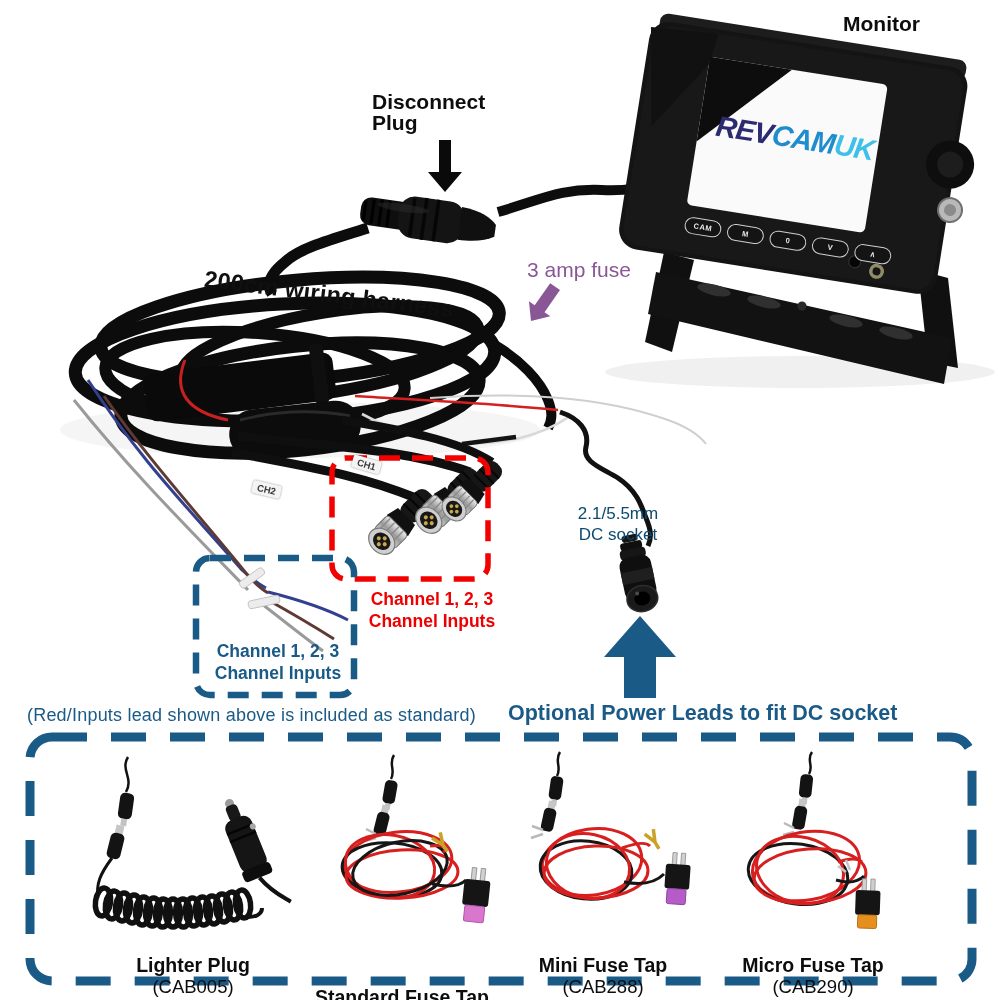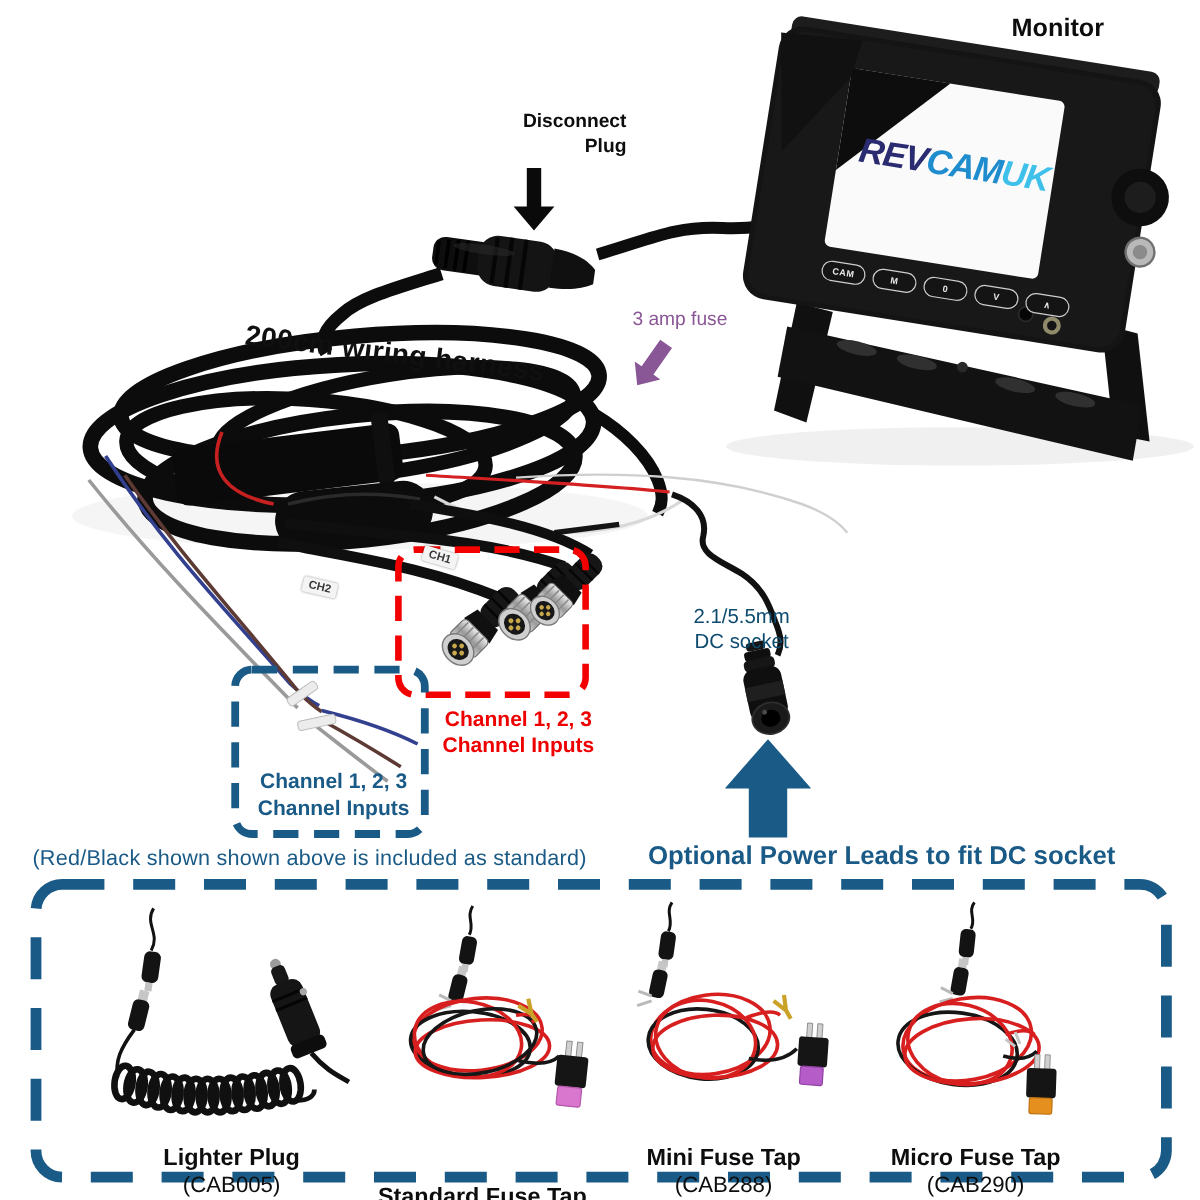--- a/index.html
+++ b/index.html
@@ -1,33 +1,33 @@
 <!DOCTYPE html>
 <html><head>
 <meta charset="utf-8">
 <style>
   html,body{margin:0;padding:0;background:#fff;}
   .canvas{position:relative;width:1000px;height:1000px;background:#ffffff;overflow:hidden;
           font-family:"Liberation Sans", sans-serif;}
   .canvas svg{position:absolute;left:0;top:0;}
   .lbl{position:absolute;white-space:nowrap;}
   .lbl-monitor{left:843px;top:12px;font-size:21px;font-weight:600;color:#0d0d0d;}
-  .lbl-disconnect{left:396px;top:91px;width:126px;text-align:right;font-size:16px;
+  .lbl-disconnect{left:372px;top:91px;width:126px;text-align:left;font-size:21px;
                   font-weight:600;color:#0d0d0d;line-height:21px;white-space:normal;}
   .lbl-harness{left:206px;top:266px;font-size:23.5px;font-weight:600;color:#101010;
                transform:rotate(7deg);transform-origin:left top;letter-spacing:.3px;}
-  .lbl-fuse{left:527px;top:258px;font-size:16px;font-weight:500;color:#8a5796;}
+  .lbl-fuse{left:527px;top:258px;font-size:21px;font-weight:500;color:#8a5796;}
   .lbl-dc{left:558px;top:503px;width:120px;text-align:center;font-size:17px;font-weight:500;
           color:#0c4a6e;line-height:21px;white-space:normal;}
   .lbl-ch-red{left:352px;top:588px;width:160px;text-align:center;font-size:17.5px;font-weight:700;
               color:#ef0000;line-height:22px;white-space:normal;}
   .lbl-ch-blue{left:198px;top:640px;width:160px;text-align:center;font-size:17.5px;font-weight:700;
                color:#1a5a87;line-height:22px;white-space:normal;}
   .lbl-note{left:27px;top:705px;font-size:18px;font-weight:500;color:#1a5a87;letter-spacing:.2px;}
-  .lbl-optional{left:508px;top:701px;font-size:21.5px;font-weight:800;color:#1a5a87;margin-left:32px;}
+  .lbl-optional{left:508px;top:701px;font-size:21.5px;font-weight:800;color:#1a5a87;}
   .logo{left:702px;top:122px;width:186px;text-align:center;transform:rotate(9deg);
         font-size:29px;font-weight:900;font-style:italic;letter-spacing:-1px;}
   .logo .p1{color:#2b2b72;} .logo .p2{color:#1f8dcd;} .logo .p3{color:#3fc0ea;}
   .btnrow{left:686px;top:216px;display:flex;gap:6px;transform:rotate(9deg);transform-origin:left top;}
   .mbtn{width:35px;height:15px;border:1.5px solid #cfcfcf;border-radius:9px;background:#141414;
         color:#e8e8e8;font-size:7.5px;font-weight:700;display:flex;align-items:center;
         justify-content:center;letter-spacing:.5px;}
   .tag{position:absolute;background:#f4f4f4;color:#3a3a3a;font-size:9.5px;font-weight:700;
        padding:1px 5px;border-radius:2px;box-shadow:0 0 2px rgba(0,0,0,.45);}
   .tag-ch2{left:252px;top:483px;transform:rotate(13deg);}
@@ -337,21 +337,21 @@
 <div class="lbl lbl-ch-red">
   <div>Channel 1, 2, 3</div>
   <div>Channel Inputs</div>
 </div>
 
 <div class="lbl lbl-ch-blue">
   <div>Channel 1, 2, 3</div>
   <div>Channel Inputs</div>
 </div>
 
-<div class="lbl lbl-note">(Red/Black shown shown above is included as standard)</div>
+<div class="lbl lbl-note">(Red/Inputs lead shown above is included as standard)</div>
 
 <div class="lbl lbl-optional">Optional Power Leads to fit DC socket</div>
 
 <div class="lbl logo">
   <span class="p1">REV</span><span class="p2">CAM</span><span class="p3">UK</span>
 </div>
 
 <div class="lbl btnrow">
   <span class="mbtn">CAM</span>
   <span class="mbtn">M</span>

